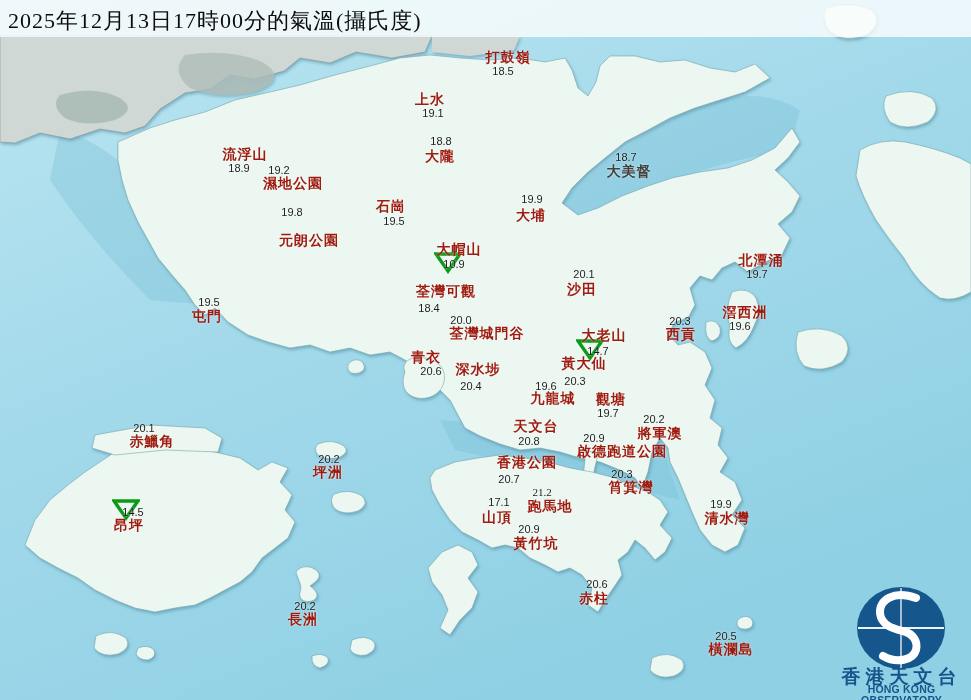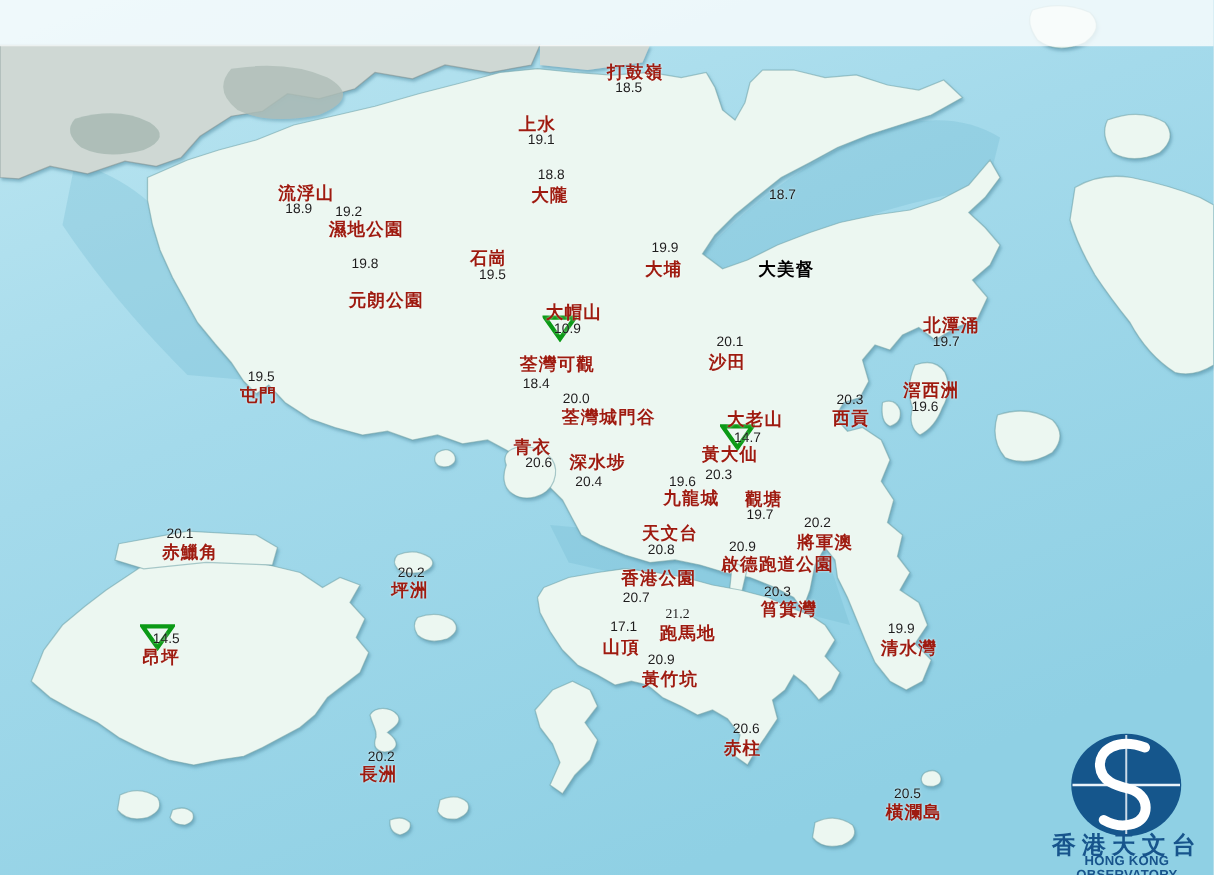--- a/index.html
+++ b/index.html
@@ -119,30 +119,31 @@
       <path class="land" d="M826,8 Q850,0 872,10 Q884,22 868,34 Q846,44 830,32 Q820,18 826,8 Z"></path>
 
       <path class="land" d="M652,658 Q668,650 682,660 Q688,670 674,676 Q658,680 650,670 Z"></path>
       <path class="land" d="M740,618 q8,-4 12,2 q3,7 -5,9 q-9,1 -10,-5 q0,-4 3,-6 Z"></path>
       <path class="land" d="M96,636 Q112,628 126,638 Q132,648 118,654 Q102,658 94,648 Z M138,648 Q148,644 154,650 Q157,657 148,660 Q139,660 136,654 Z"></path>
       <path class="land" d="M352,640 Q366,634 374,642 Q378,650 366,655 Q354,657 350,649 Z M312,656 Q322,652 328,658 Q330,665 320,668 Q311,666 312,656 Z"></path>
     </g>
   </svg>
 
   <div id="title-bar"></div>
+  <div id="page-title">2025年12月13日17時00分的氣溫(攝氏度)</div>
 
   <div id="stations">
       <div class="st-value" style="left: 503px; top: 71px; color: rgb(29, 29, 29);">18.5</div>
       <div class="st-name" style="left: 508px; top: 57px; color: rgb(158, 27, 16);">打鼓嶺</div>
       <div class="st-value" style="left: 433px; top: 113px; color: rgb(29, 29, 29);">19.1</div>
       <div class="st-name" style="left: 430px; top: 99px; color: rgb(158, 27, 16);">上水</div>
       <div class="st-value" style="left: 441px; top: 141px; color: rgb(29, 29, 29);">18.8</div>
       <div class="st-name" style="left: 440px; top: 156px; color: rgb(158, 27, 16);">大隴</div>
       <div class="st-value" style="left: 626px; top: 157px; color: rgb(29, 29, 29);">18.7</div>
-      <div class="st-name" style="left: 629px; top: 171px; color: #000000; margin-top: 44px;">大美督</div>
+      <div class="st-name" style="left: 629px; top: 171px; color: #404040;">大美督</div>
       <div class="st-value" style="left: 239px; top: 168px; color: rgb(29, 29, 29);">18.9</div>
       <div class="st-name" style="left: 245px; top: 154px; color: rgb(158, 27, 16);">流浮山</div>
       <div class="st-value" style="left: 279px; top: 170px; color: rgb(29, 29, 29);">19.2</div>
       <div class="st-name" style="left: 293px; top: 183px; color: rgb(158, 27, 16);">濕地公園</div>
       <div class="st-value" style="left: 292px; top: 212px; color: rgb(29, 29, 29);">19.8</div>
       <div class="st-name" style="left: 309px; top: 240px; color: rgb(158, 27, 16);">元朗公園</div>
       <div class="st-value" style="left: 394px; top: 221px; color: rgb(29, 29, 29);">19.5</div>
       <div class="st-name" style="left: 391px; top: 206px; color: rgb(158, 27, 16);">石崗</div>
       <div class="st-value" style="left: 532px; top: 199px; color: rgb(29, 29, 29);">19.9</div>
       <div class="st-name" style="left: 531px; top: 215px; color: rgb(158, 27, 16);">大埔</div>

